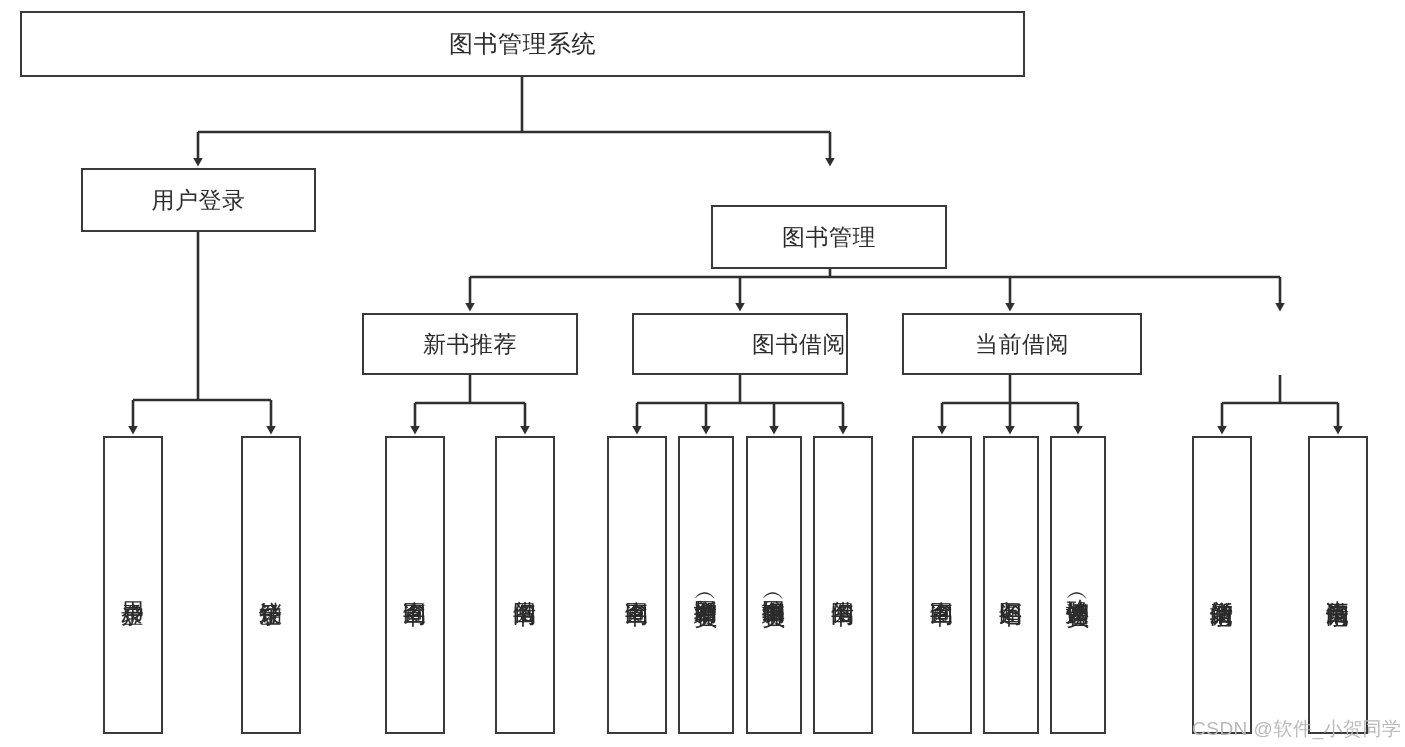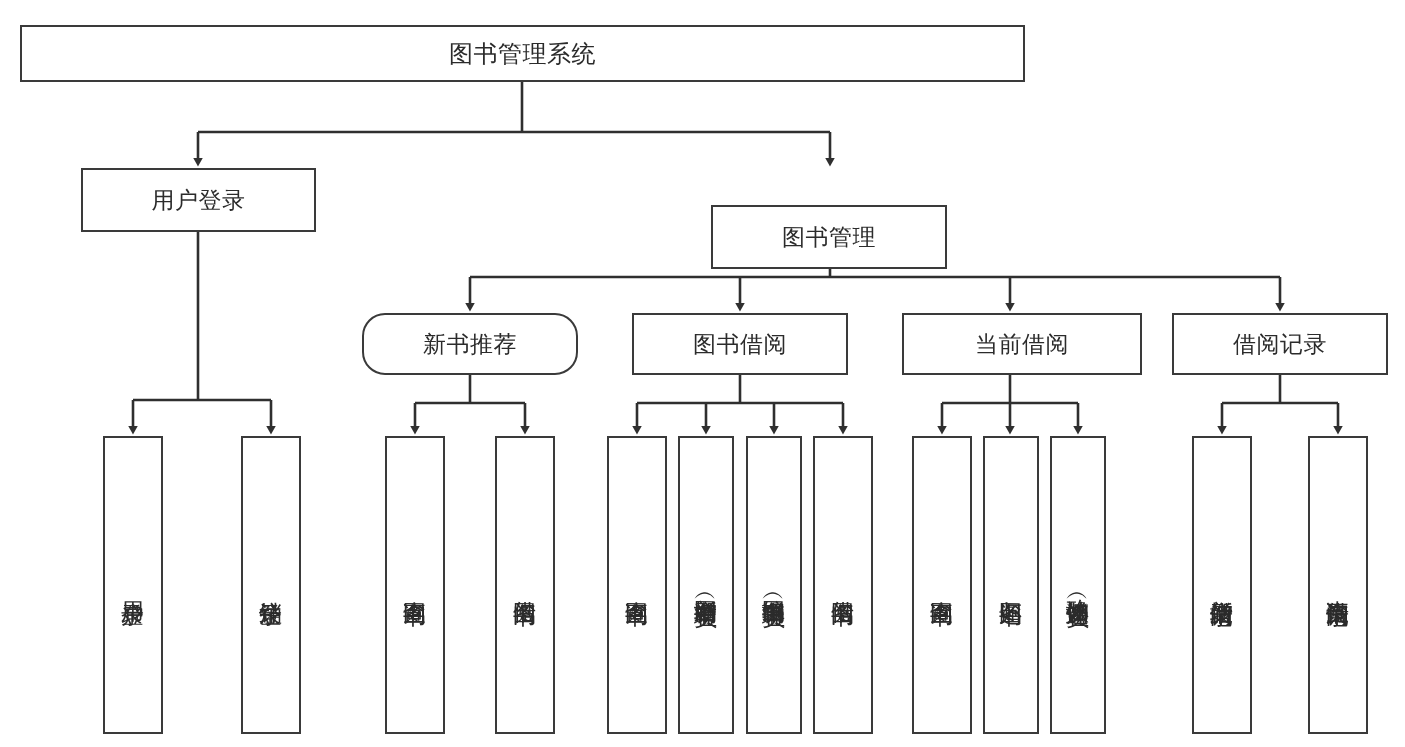--- a/index.html
+++ b/index.html
@@ -127,43 +127,40 @@
       <path d="M1010,403 L1010,426" marker-end="url(#arrow)"></path>
       <path d="M1078,403 L1078,426" marker-end="url(#arrow)"></path>
 
       <path d="M1280,375 L1280,403"></path>
       <path d="M1222,403 L1338,403"></path>
       <path d="M1222,403 L1222,426" marker-end="url(#arrow)"></path>
       <path d="M1338,403 L1338,426" marker-end="url(#arrow)"></path>
     </g>
   </svg>
 
-  <div class="node root" style="left:20px; top:25px; width:1005px; height:57px;">
+  <div class="node root" style="left:20px; top:11px; width:1005px; height:66px;">
     <span class="label">图书管理系统</span>
   </div>
 
   <div class="node lvl2" style="left:81px; top:168px; width:235px; height:64px;">
     <span class="label">用户登录</span>
   </div>
   <div class="node lvl2" style="left:711px; top:168px; width:236px; height:64px;margin-top:37px;">
     <span class="label">图书管理</span>
   </div>
 
-  <div class="node lvl3" style="left:362px; top:313px; width:216px; height:62px;border-radius:23px;">
+  <div class="node lvl3" style="left:362px; top:313px; width:216px; height:62px;">
     <span class="label">新书推荐</span>
   </div>
-  <div class="node lvl3" style="left:632px; top:313px; width:216px; height:62px;">
+  <div class="node lvl3" style="left:632px; top:313px; width:216px; height:62px;justify-content:flex-end;">
     <span class="label">图书借阅</span>
   </div>
   <div class="node lvl3" style="left:902px; top:313px; width:240px; height:62px;">
     <span class="label">当前借阅</span>
   </div>
-  <div class="node lvl3" style="left:1172px; top:313px; width:216px; height:62px;">
-    <span class="label">借阅记录</span>
-  </div>
 
   <div class="node leaf" style="left:103px; top:436px; width:60px; height:298px;">
     <span class="leafwrap">
       <span class="label">用户登录</span>
     </span>
   </div>
   <div class="node leaf" style="left:241px; top:436px; width:60px; height:298px;">
     <span class="leafwrap">
       <span class="label">注销登录</span>
     </span>
@@ -221,14 +218,15 @@
     <span class="leafwrap">
       <span class="label">新增借阅记录</span>
     </span>
   </div>
   <div class="node leaf" style="left:1308px; top:436px; width:60px; height:298px;">
     <span class="leafwrap">
       <span class="label">查询借阅记录</span>
     </span>
   </div>
 
+  <div class="watermark" style="left:1192px; top:716px;">CSDN @软件_小贺同学</div>
 
 </div>
 
 </body></html>

